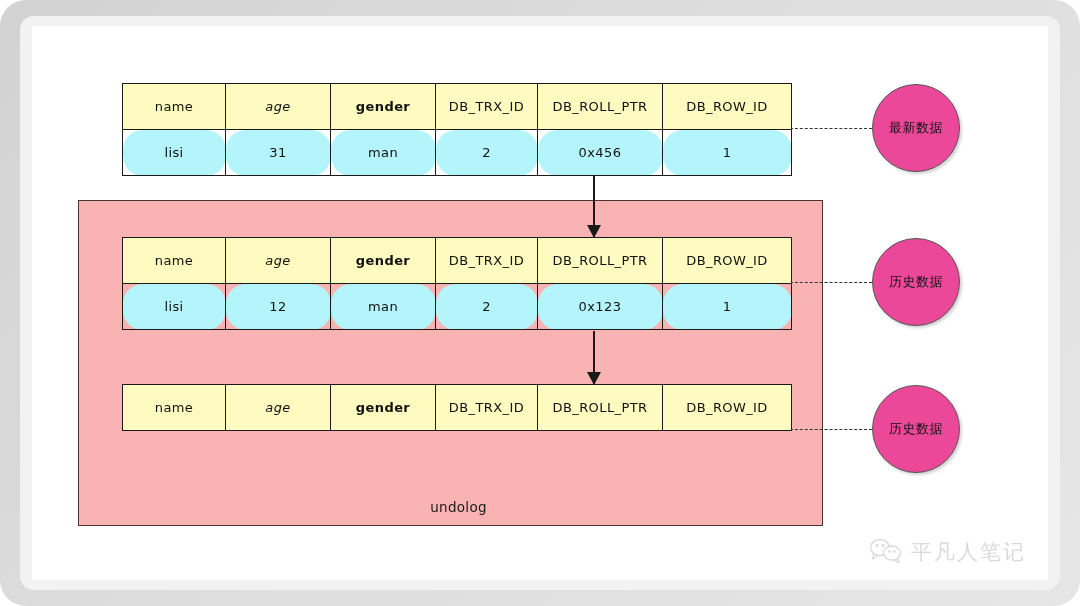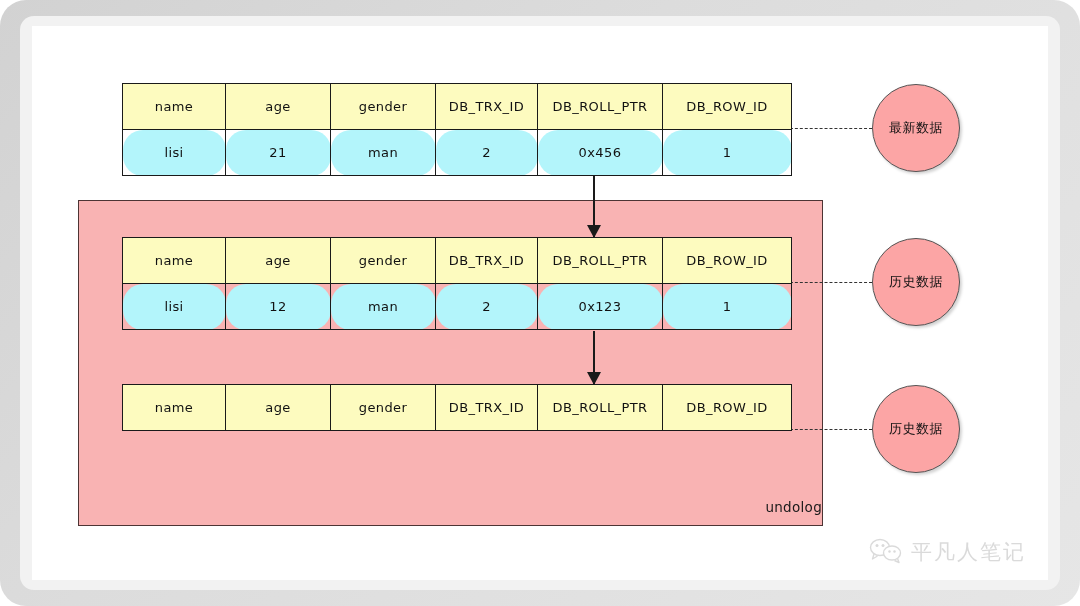--- a/index.html
+++ b/index.html
@@ -47,21 +47,21 @@
     width: 745px;
     height: 326px;
     background: #f9b3b3;
     border: 1.5px solid #4d3434;
     box-sizing: border-box;
   }
   #undolog-label {
     position: absolute;
     left: 16px; right: 0;
     bottom: 10px;
-    text-align: right;
+    text-align: center;
     font-size: 13.5px;
     color: #1a1a1a;
     letter-spacing: 0.3px;
   }
 
   
   .record-table {
     position: absolute;
     border-collapse: collapse;
     table-layout: fixed;
@@ -84,22 +84,22 @@
     background: #b3f5fb;
     border-radius: 20px;
   }
 
   #table-latest  { left: 90px; top: 57px; }   
   #table-hist-1  { left: 90px; top: 211px; }  
   #table-hist-2  { left: 90px; top: 358px; }  
 
   
   .col-name   { width: 102px; }
-  .col-age    { width: 104px; }
-  .col-gender { width: 104px; }
+  .col-age    { width: 104px; font-style: italic; }
+  .col-gender { width: 104px; font-weight: bold; }
   .col-trx    { width: 101px; }
   .col-roll   { width: 124px; }
   .col-row    { width: 128px; }
 
   
   .arrow {
     position: absolute;
     width: 2px;
     background: #1a1a1a;
   }
@@ -125,21 +125,21 @@
   }
   #dash-1 { left: 753px; top: 102px; width: 87px; }
   #dash-2 { left: 753px; top: 256px; width: 87px; }
   #dash-3 { left: 753px; top: 403px; width: 87px; }
 
   
   .anno-circle {
     position: absolute;
     width: 88px; height: 88px;
     border-radius: 50%;
-    background: #fca5a5;
+    background: #ec4899;
     border: 1.3px solid #555555;
     box-shadow: 2px 2px 3px rgba(0,0,0,0.18);
     display: flex;
     align-items: center;
     justify-content: center;
     font-size: 13px;
     color: #111111;
     letter-spacing: 0.5px;
     box-sizing: border-box;
   }
@@ -188,21 +188,21 @@
           <tr class="header-row">
         <td class="col-name">name</td>
         <td class="col-age">age</td>
         <td class="col-gender">gender</td>
         <td class="col-trx">DB_TRX_ID</td>
         <td class="col-roll">DB_ROLL_PTR</td>
         <td class="col-row">DB_ROW_ID</td>
       </tr>
       <tr class="value-row">
         <td>lisi</td>
-        <td>21</td>
+        <td>31</td>
         <td>man</td>
         <td>2</td>
         <td>0x456</td>
         <td>1</td>
       </tr>
     </tbody>
       </table>
 
     <table class="record-table" id="table-hist-1">
       <tbody>

